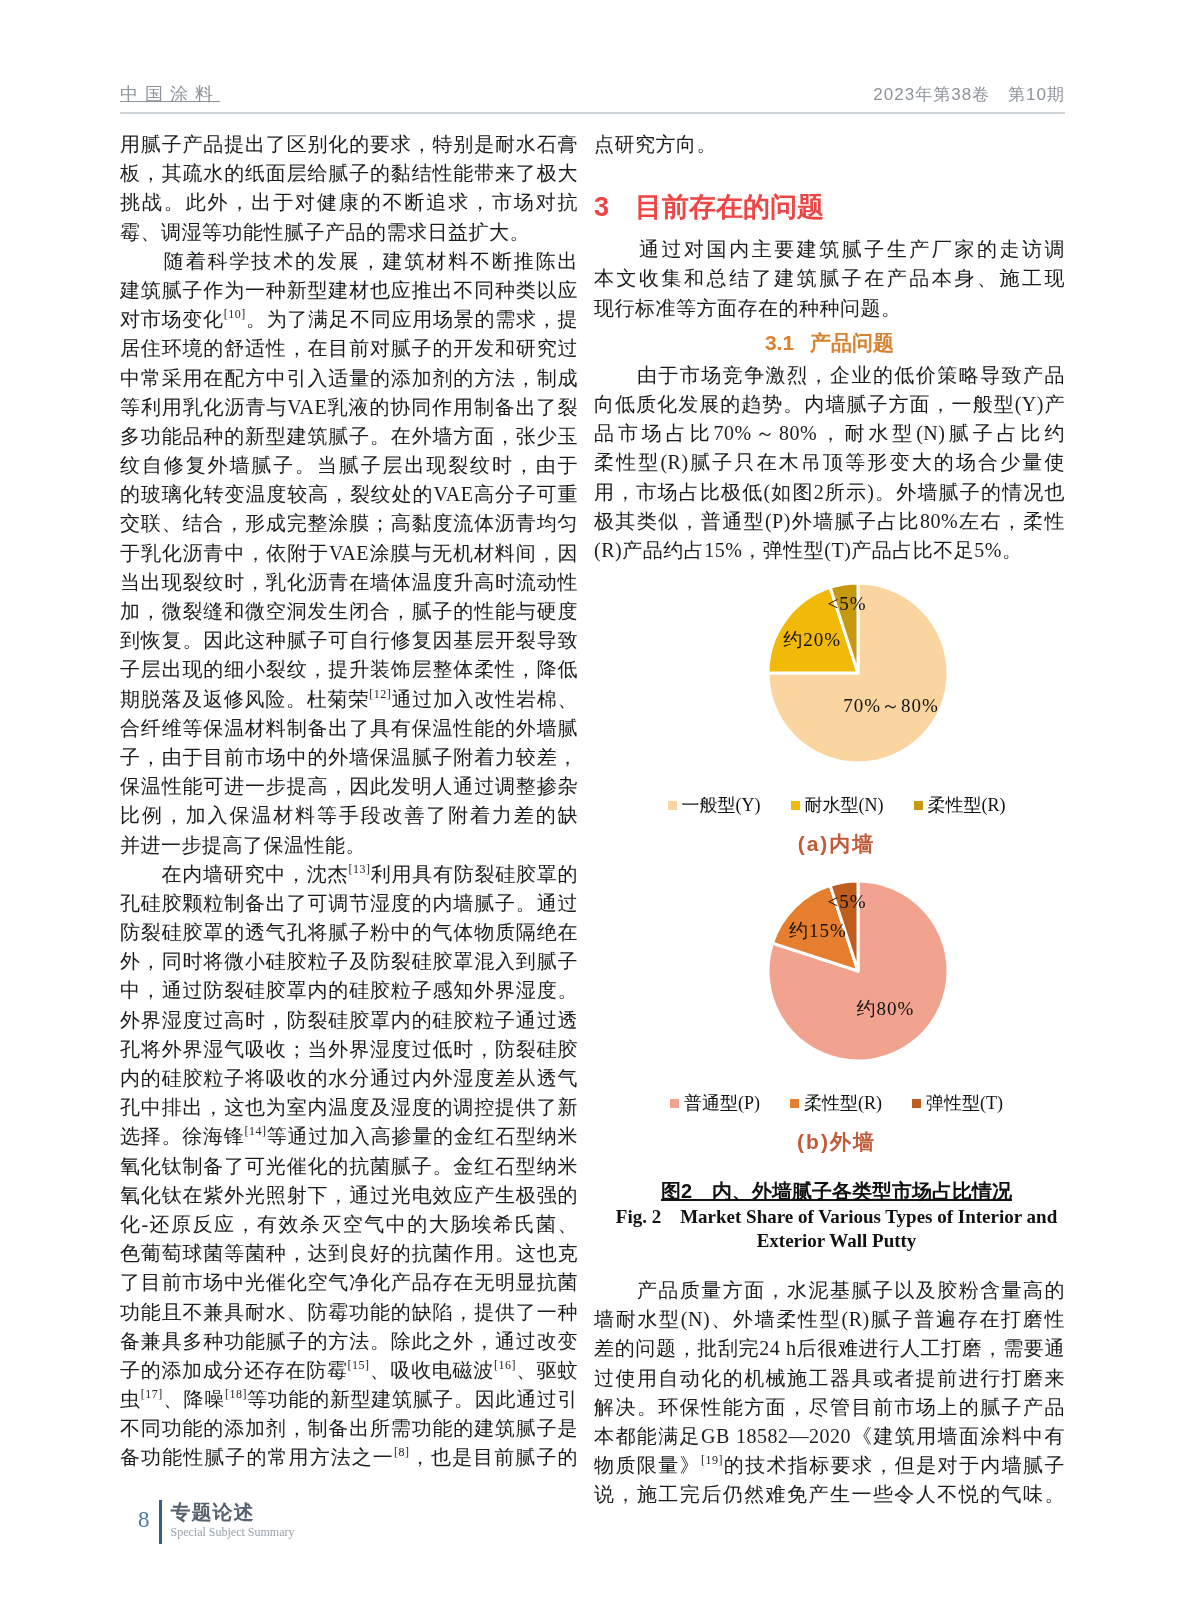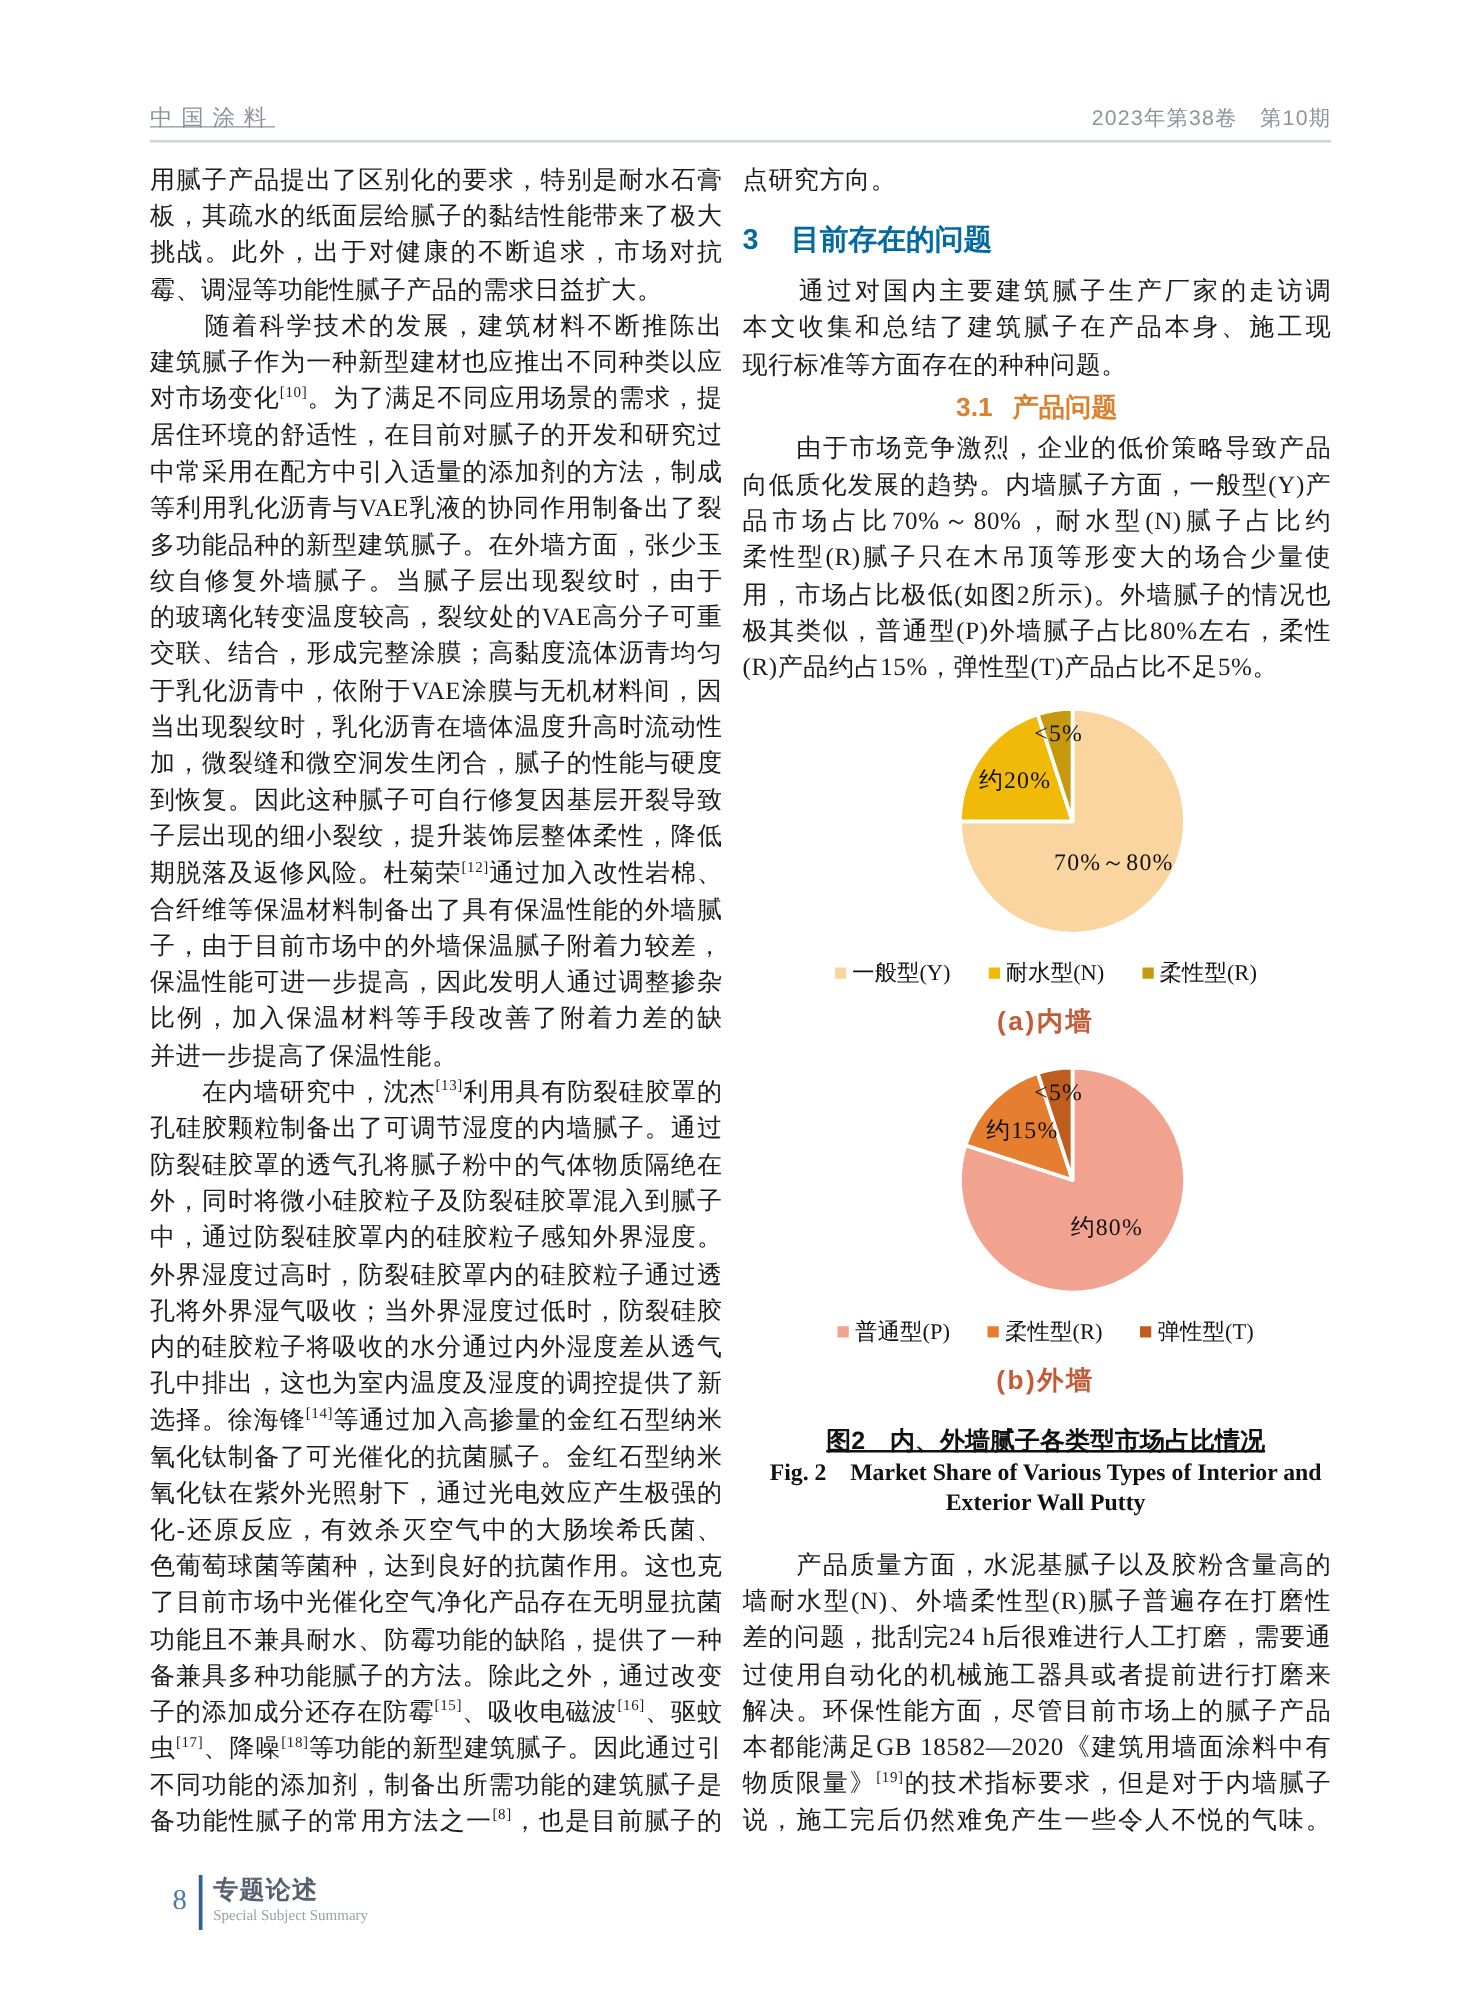--- a/index.html
+++ b/index.html
@@ -24,36 +24,36 @@
   .para { margin:0; }
   .line {
     font-size:20px; line-height:29.2px; height:29.2px;
     text-align:justify; text-align-last:justify;
     overflow:hidden; letter-spacing:0.5px;
   }
   .line-end { text-align-last:left; }
   sup { font-size:12px; line-height:0; }
   
   .h2 { font-family:"Liberation Sans","DejaVu Sans",sans-serif;
-        color:#0369a1; font-weight:bold; font-size:23px; line-height:34px;
-        margin:15px 0 11px 0; }
+        color:#ef4444; font-weight:bold; font-size:27px; line-height:34px;
+        margin:31px 0 11px 0; }
   .h2 .num { margin-right:26px; }
   .h3 { font-family:"Liberation Sans","DejaVu Sans",sans-serif;
         color:#d9812f; font-weight:bold; font-size:21px; line-height:30px;
         margin:5px 0 3px 0;text-align:center; }
   .h3 .num { margin-right:16px; }
   
   .figure-area { padding-left:14px; margin-top:8px; }
   .chart-block { margin-top:0; }
   .pie-wrap { position:relative; width:200px; height:200px; margin:0 0 0 150px; }
   .pie-wrap svg { position:absolute; left:0; top:0; }
   .pie-label { position:absolute; transform:translate(-50%,-50%);
                font-size:19px; color:#111; white-space:nowrap; letter-spacing:1px; }
   .legend { display:flex; justify-content:center; align-items:center;
-            gap:30px; margin-top:9px; font-size:18px; color:#111; }
+            gap:30px; margin-top:20px; font-size:18px; color:#111; }
   .legend-item { display:inline-flex; align-items:center; }
   .legend-swatch { display:inline-block; width:9px; height:9px; margin-right:5px; }
   .pie-caption { text-align:center; margin-top:13px; color:#c25b38;
                  font-weight:bold; font-size:21px; letter-spacing:2px;
                  font-family:"Liberation Sans","DejaVu Sans",sans-serif; }
   .chart-gap { height:13px; }
   .figcap { text-align:center; margin-top:22px; }
   .figcap-zh { font-family:"Liberation Sans","DejaVu Sans",sans-serif;
                font-weight:bold; font-size:20px; line-height:27px; color:#111;text-decoration:underline; }
   .figcap-en { font-weight:bold; font-size:19px; line-height:24px; color:#111; }

